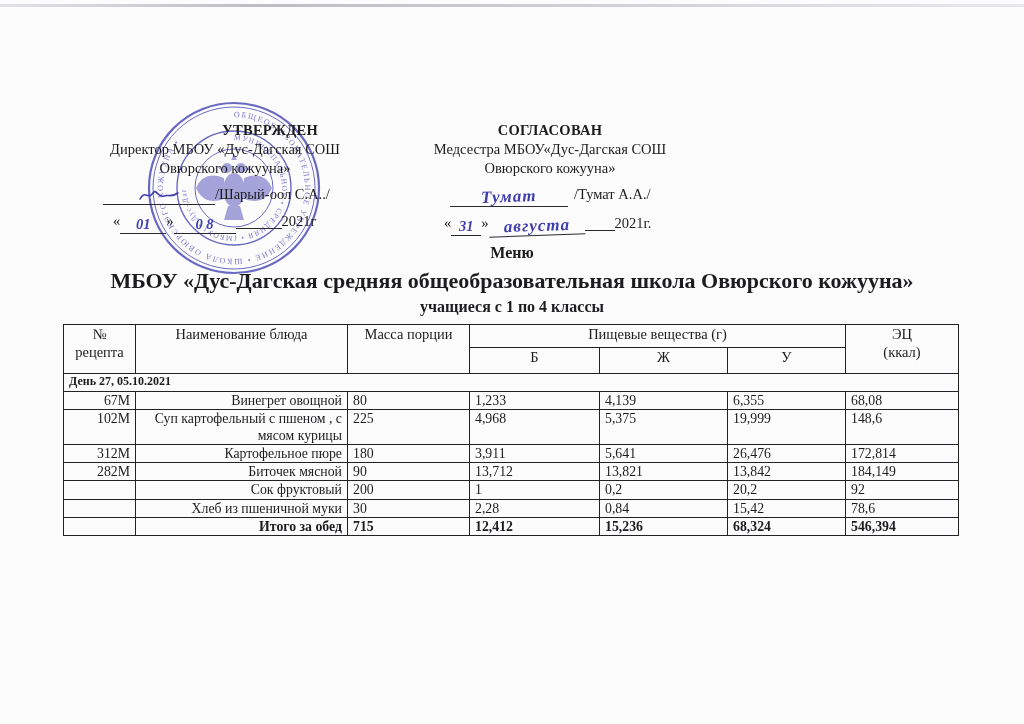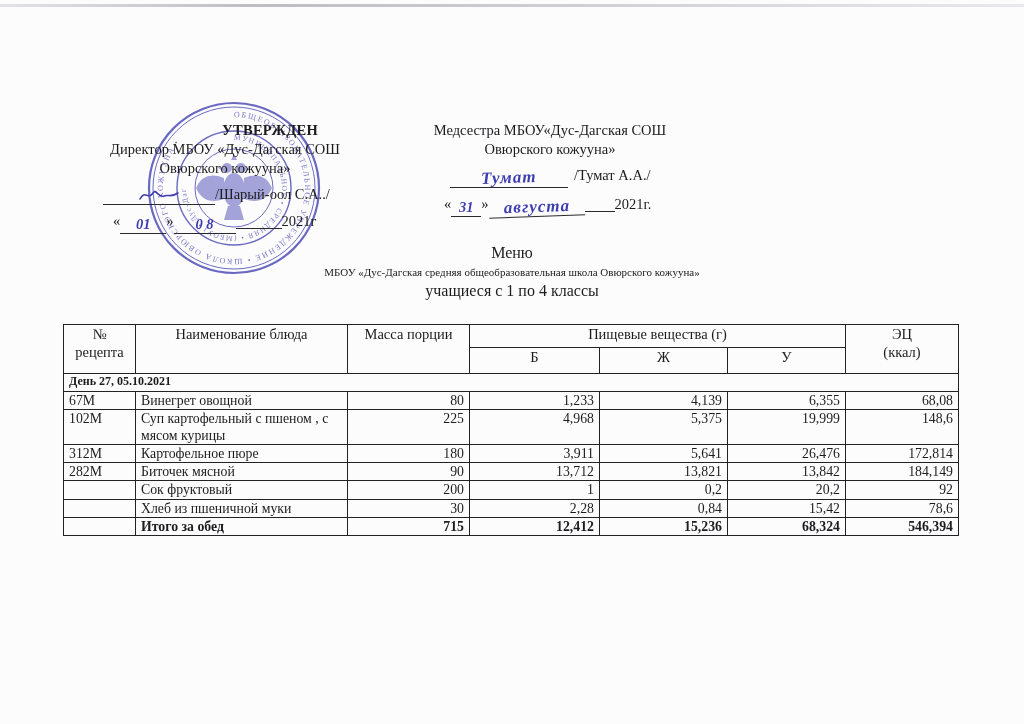--- a/index.html
+++ b/index.html
@@ -21,34 +21,34 @@
   #appr-right .sig-line{padding-left:38px;}
   #appr-right .date-line{padding-left:32px;}
   .blank{display:inline-block;border-bottom:1px solid #2a2a2e;text-align:center;
     height:16px;vertical-align:-3px;line-height:14px;}
   .ink{color:#3e3db0;font-style:italic;font-weight:bold;}
   .script{font-size:17px;letter-spacing:1px;transform:rotate(-2deg);display:inline-block;}
   
   #stamp{position:absolute;left:146px;top:100px;opacity:.82;}
   
   #doc-title{position:absolute;top:242px;left:0;width:1024px;text-align:center;
-    font-weight:normal;font-size:16px;line-height:1.42;}
-  #doc-title .t2{font-size:11px;text-align:center;}
+    font-weight:bold;font-size:16px;line-height:1.42;}
+  #doc-title .t2{font-size:22px;text-align:center;}
   
   #menu-table{position:absolute;left:63px;top:324px;width:895px;
     border-collapse:collapse;table-layout:fixed;font-size:13.8px;}
   #menu-table th,#menu-table td{border:1px solid #222226;padding:0 5px;
     vertical-align:top;line-height:1.24;overflow:hidden;}
   #menu-table th{font-weight:normal;font-size:14.5px;text-align:center;padding:1px 2px;}
   #menu-table tr.hdr1 th{height:20px;}
   #menu-table tr.hdr2 th{height:23px;}
   #menu-table td{height:17px;}
   .day-row td{font-weight:bold;text-align:left;font-size:12px;height:16px;}
-  .c-num{text-align:right;}
-  .c-code,.c-dish{text-align:left;}
+  .c-num{text-align:left;}
+  .c-code,.c-dish{text-align:right;}
   .bold-row td{font-weight:bold;}
 </style>
 </head>
 <body>
 
 <div class="page">
   <div class="scan-line"></div>
 
   <svg id="stamp" width="176" height="176" viewBox="0 0 176 176">
     <defs>
@@ -88,20 +88,21 @@
       <span class="blank" style="width:112px"><svg width="44" height="14" viewBox="0 0 44 14">
             <path d="M3 11 C8 1 11 13 16 5 C19 0 21 10 27 8 C31 6 34 10 41 5" stroke="#3e3db0" fill="none" stroke-width="1.6" stroke-linecap="round"></path>
           </svg></span><span>/Шарый-оол С.А../</span>
     </div>
     <div class="date-line">
       <span>«</span><span class="blank ink" style="width:46px">01</span><span>»</span><span class="blank ink" style="width:62px">0 8</span><span class="blank" style="width:46px"></span><span>2021г</span>
     </div>
   </div>
 
   <div class="approval" id="appr-right">
+    <div class="appr-title">СОГЛАСОВАН</div>
     <div>Медсестра МБОУ«Дус-Дагская  СОШ</div>
     <div>Овюрского  кожууна»</div>
     <div class="sig-line">
       <span class="blank" style="width:118px"><span class="ink script">Тумат</span></span><span style="padding-left:6px">/Тумат А.А./</span>
     </div>
     <div class="date-line">
       <span>«</span><span class="blank ink" style="width:30px">31</span><span>»</span><span class="blank ink script" style="width:96px">августа</span><span class="blank" style="width:30px"></span><span>2021г.</span>
     </div>
   </div>
 

